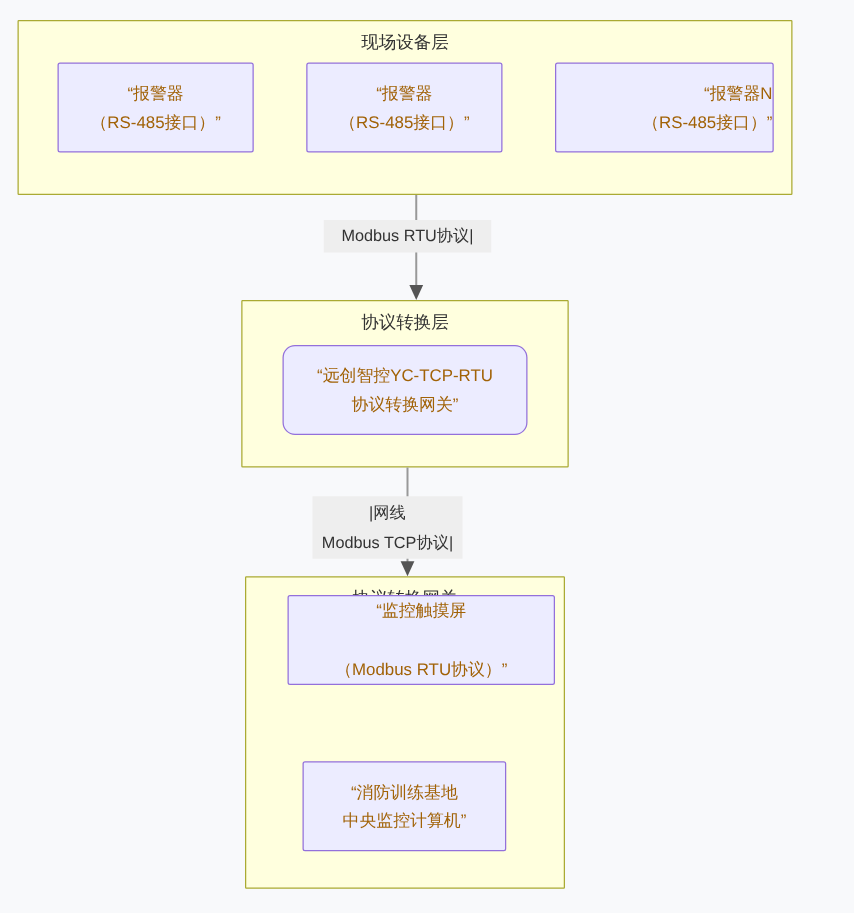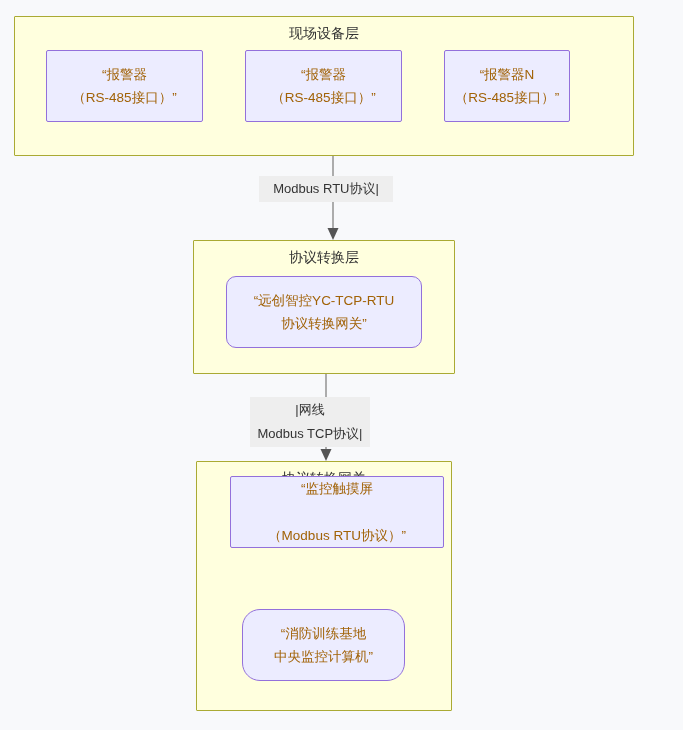--- a/index.html
+++ b/index.html
@@ -62,24 +62,24 @@
     text-align: center;
     font-size: 13.5px;
     line-height: 23px;
     color: #a16207;
     white-space: nowrap;
   }
   .node .ln { display: block; }
 
   #node-alarm1   { left: 46px;  top: 50px;  width: 157px; height: 72px; }
   #node-alarm2   { left: 245px; top: 50px;  width: 157px; height: 72px; }
-  #node-alarmN   { left: 444px; top: 50px;  width: 126px; height: 72px; }
+  #node-alarmN   { left: 444px; top: 50px;  width: 175px; height: 72px; align-items: flex-end; }
   #node-gateway  { left: 226px; top: 276px; width: 196px; height: 72px; border-radius: 10px; }
   #node-hmi      { left: 230px; top: 476px; width: 214px; height: 72px; justify-content: space-between; }
-  #node-pc       { left: 242px; top: 609px; width: 163px; height: 72px; border-radius: 18px; }
+  #node-pc       { left: 242px; top: 609px; width: 163px; height: 72px; }
 
   
   .connector {
     position: absolute;
     left: 0;
     top: 0;
     width: 683px;
     height: 730px;
     pointer-events: none;
     overflow: visible;

